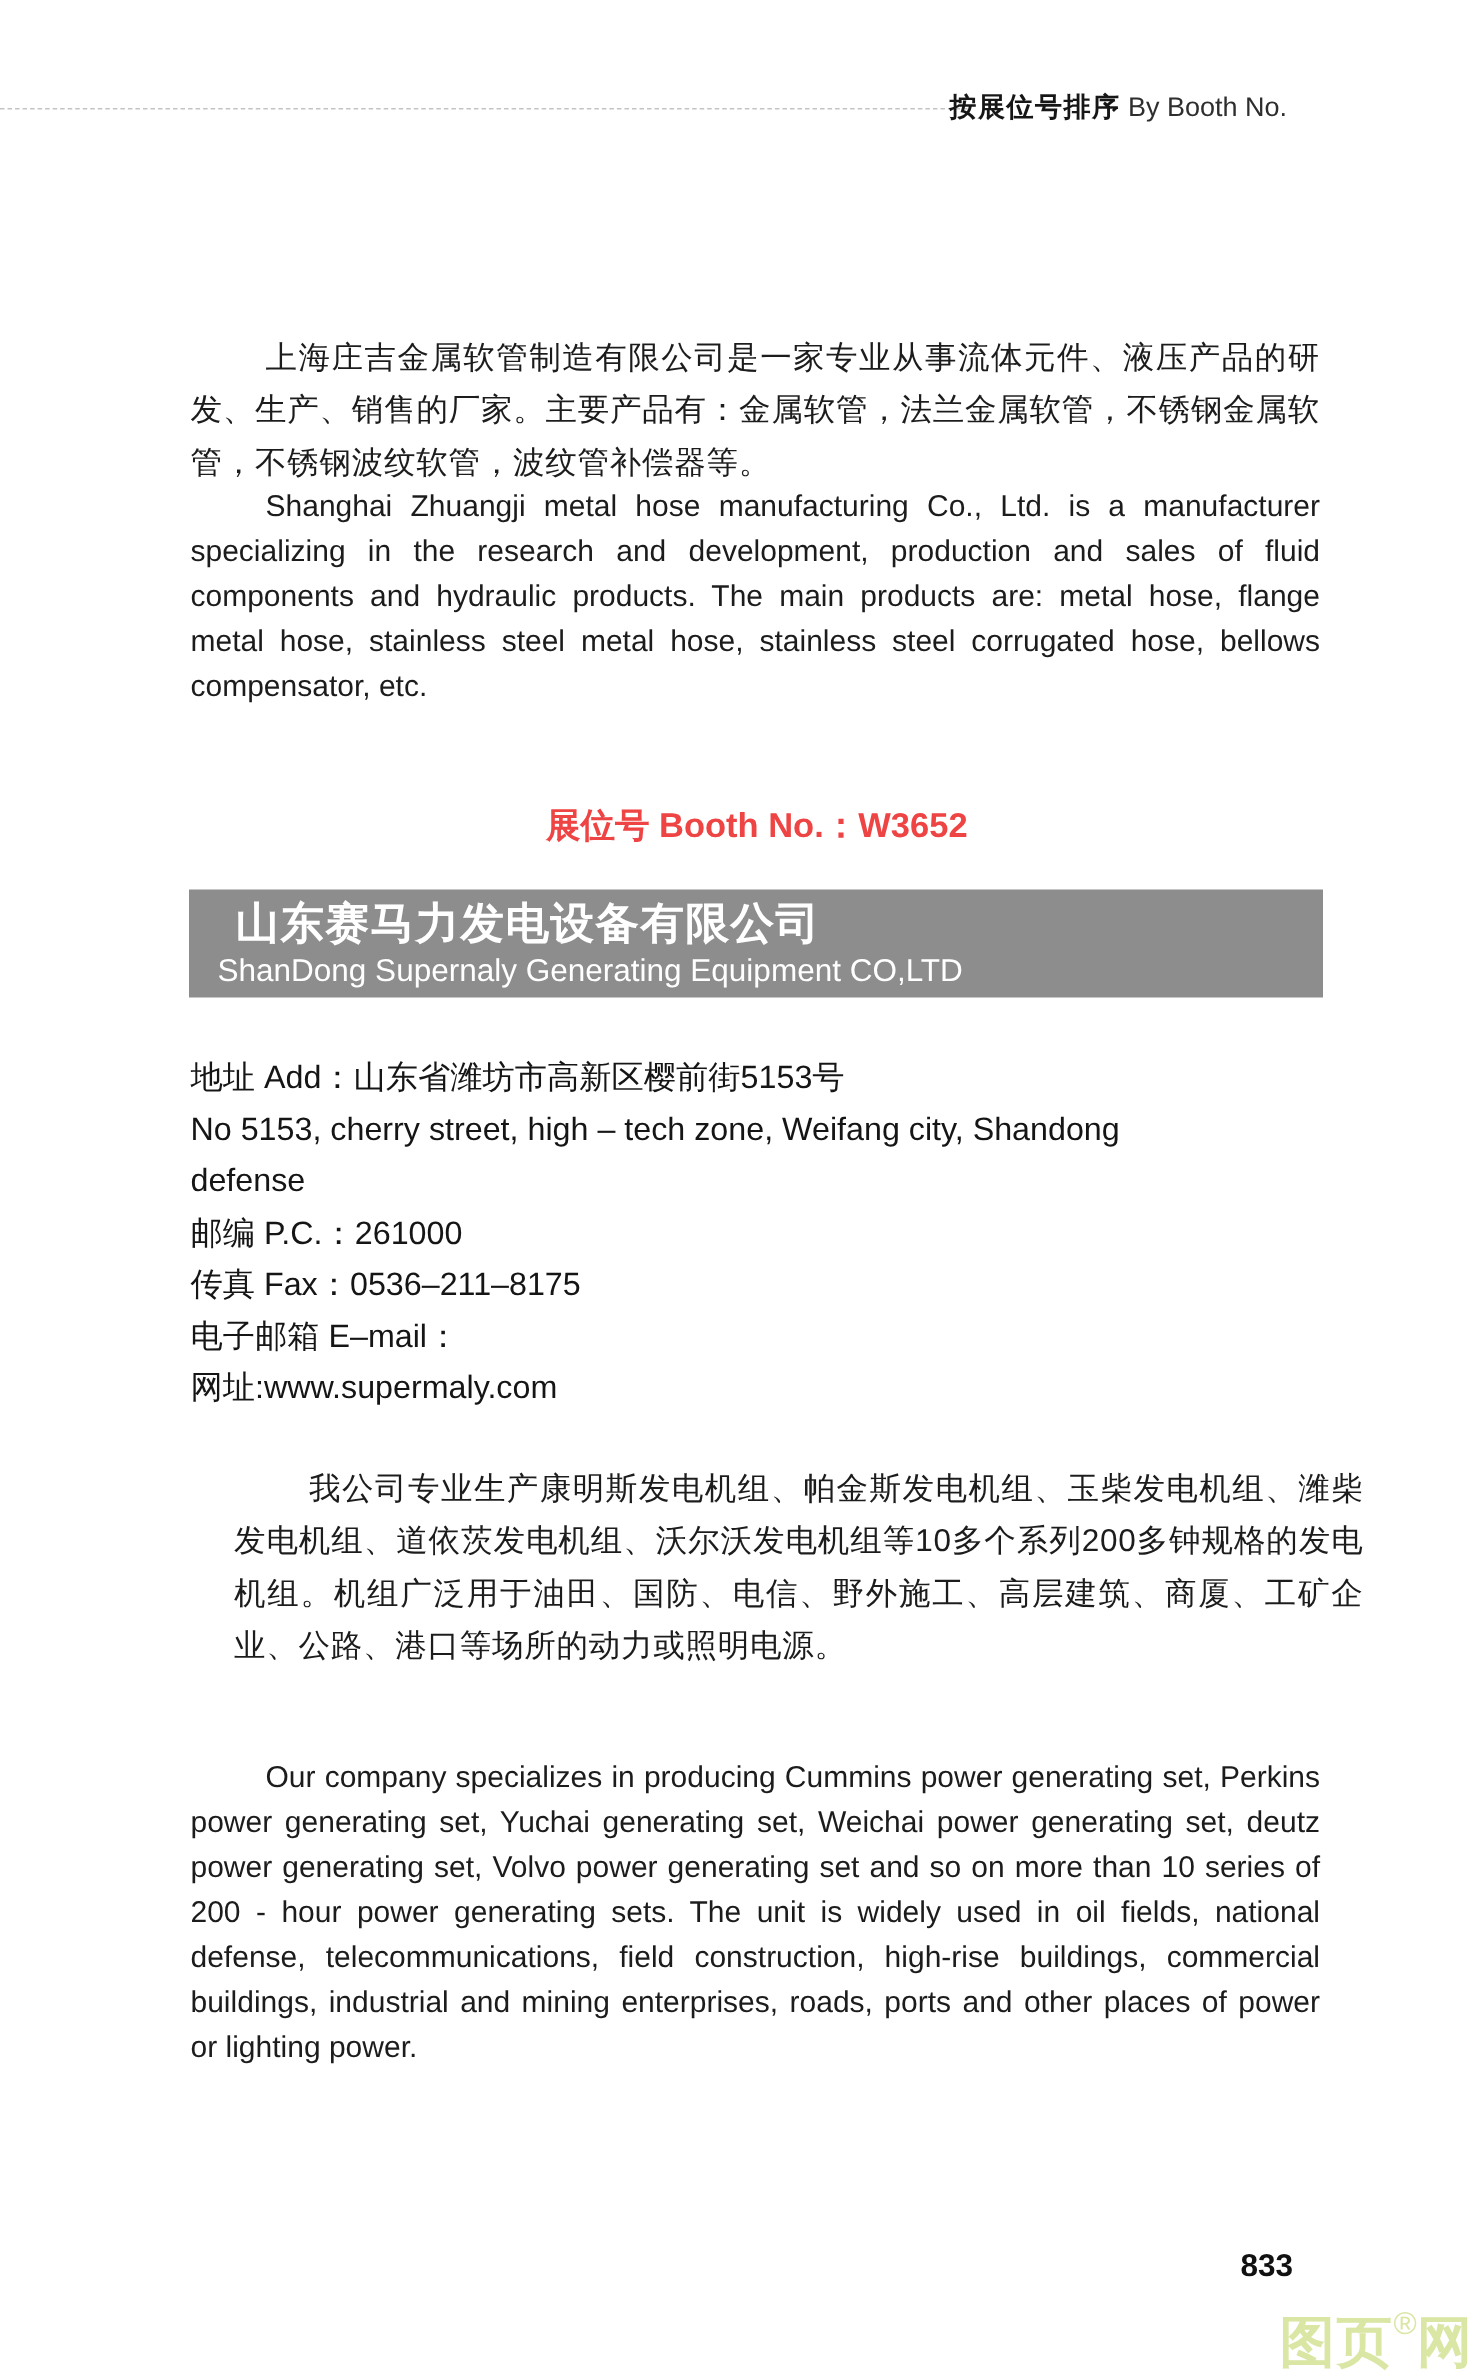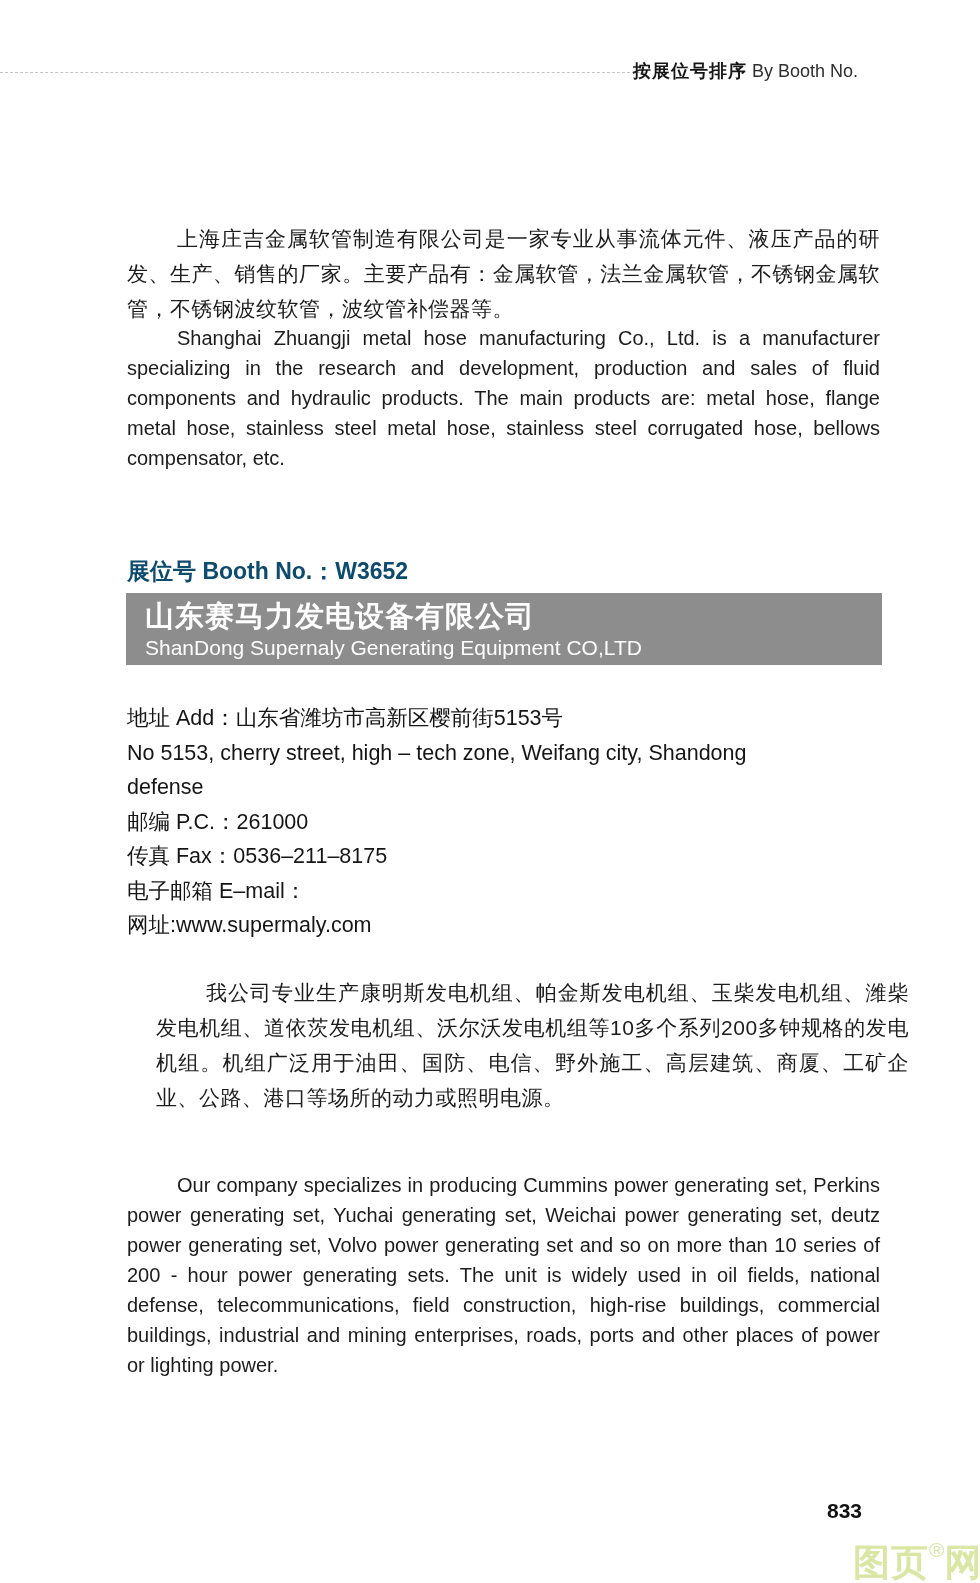--- a/index.html
+++ b/index.html
@@ -32,35 +32,36 @@
   .para-cn { font-size: 21px; line-height: 35px; letter-spacing: 0.5px; }
   .para-en { font-size: 20px; line-height: 30px; }
 
   #para1-cn { top: 193px; margin-top: 28px; }
   #para1-en { top: 303px; }
   #para2-cn { top: 954px; margin-left: 29px; }
   #para2-en { top: 1150px; }
 
   
   .booth-line {
-    position: absolute; left: 127px; top: 556px; width: 755px;
-    text-align: left; font-size: 23px; font-weight: bold; color: #0c4a6e;
+    position: absolute; left: 127px; top: 535px; width: 755px;
+    text-align: center; font-size: 23px; font-weight: bold; color: #ef4444;
     white-space: nowrap;
   }
 
   
   .company-banner {
     position: absolute; left: 126px; top: 593px; width: 756px; height: 72px;
     background: var(--banner-gray, #8d8d8d);
     box-sizing: border-box; padding: 5px 0 0 19px;
     color: #ffffff; overflow: hidden;
   }
   .company-banner .name-cn {
     font-size: 29px; font-weight: bold; line-height: 37px; letter-spacing: 1px;
     white-space: nowrap;
+    margin-left: 12px;
   }
   .company-banner .name-en {
     font-size: 21px; font-weight: normal; line-height: 26px; white-space: nowrap;
   }
 
   
   .address-block {
     position: absolute; left: 127px; top: 701px; width: 753px;
     font-size: 21.5px; line-height: 34.5px; color: #151515;
   }

